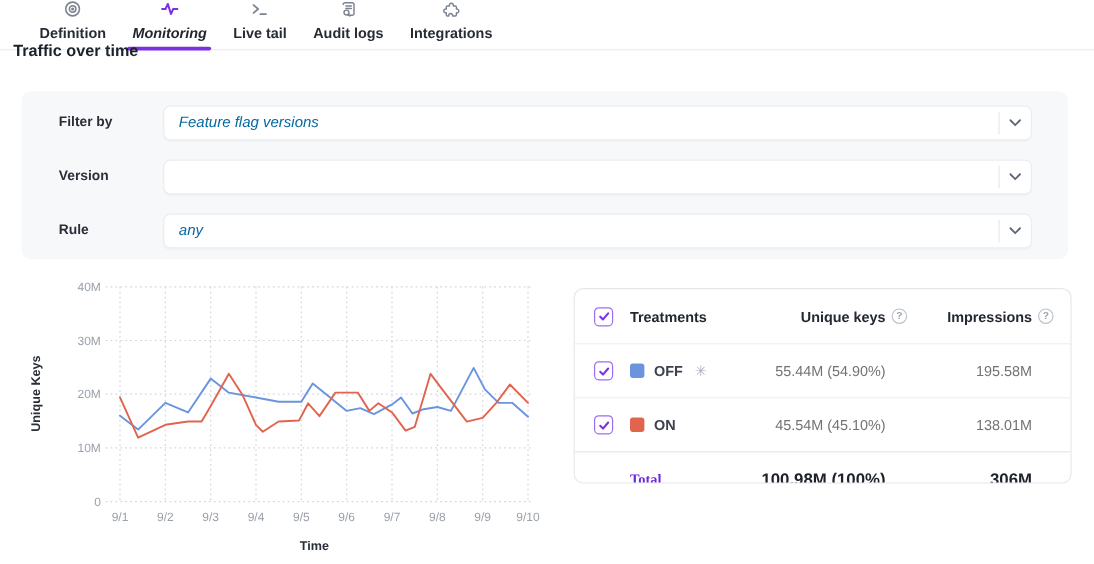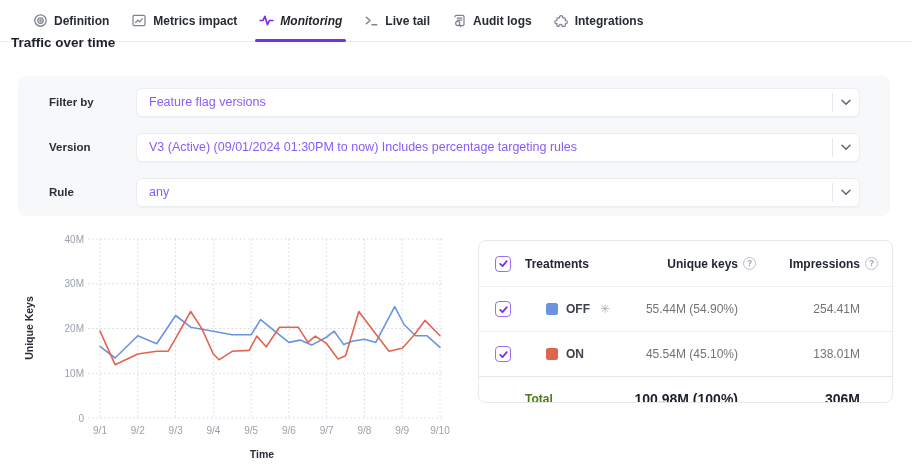--- a/index.html
+++ b/index.html
@@ -5,21 +5,21 @@
   * { margin:0; padding:0; box-sizing:border-box; }
   html,body { width:912px; height:470px; background:#fff; overflow:hidden;
     font-family:"Liberation Sans", sans-serif; -webkit-font-smoothing:antialiased; }
   .stage { position:relative; width:912px; height:470px; }
 
   
   .tabbar { position:absolute; top:0; left:0; right:0; height:42px; background:#fff;
     border-bottom:1px solid #ebedf0; display:flex; align-items:stretch;
     padding-left:33px; gap:22px; }
   .tab { position:relative; display:flex; align-items:center; gap:6px;
-    font-size:12px; font-weight:700; color:#262b35; cursor:pointer; white-space:nowrap; }
+    font-size:12px; font-weight:700; color:#262b35; cursor:pointer; white-space:nowrap;flex-direction:column; }
   .tab .ticon { display:flex; align-items:center; }
   .tab .ticon svg { stroke:#7b8290; }
   .tab.active { color:#24262e;font-style:italic; }
   .tab.active .ticon svg { stroke:var(--accent,#7c2fe3); }
   .tab.active::after { content:""; position:absolute; left:-4px; right:-4px; bottom:-1px;
     height:3px; border-radius:3px; background:var(--accent,#7c2fe3); }
 
   
   .section-title { position:absolute; left:11px; top:35px; font-size:13.5px;
     font-weight:700; color:#1d212b; }
@@ -28,21 +28,21 @@
   .filter-panel { position:absolute; left:18px; top:76px; width:872px; height:140px;
     background:#f7f8f9; border-radius:8px; }
   .filter-row { position:absolute; left:0; right:0; height:29px; }
   .filter-row.r0 { top:12px; } .filter-row.r1 { top:57px; } .filter-row.r2 { top:102px; }
   .filter-label { position:absolute; left:31px; top:0; line-height:29px;
     font-size:11.5px; font-weight:700; color:#2a2e38; }
   .select-box { position:absolute; left:118px; right:30px; height:29px; background:#fff;
     border:1px solid #ecedf1; border-radius:6px; box-shadow:0 1px 1px rgba(20,22,30,.03);
     cursor:pointer; }
   .select-value { position:absolute; left:12px; right:34px; top:0; line-height:27px;
-    font-size:12.5px; color:#8b5cf6; white-space:nowrap; overflow:hidden; }
+    font-size:12.5px; color:#0369a1; white-space:nowrap; overflow:hidden;font-style:italic; }
   .select-caret { position:absolute; right:0; top:4px; bottom:4px; width:27px;
     border-left:1px solid #e7e8ed; display:flex; align-items:center; justify-content:center; }
 
   
   .chart-wrap { position:absolute; left:0; top:224px; width:470px; height:250px; }
   svg text { font-family:"Liberation Sans", sans-serif; }
   .tick-label { fill:#9aa1ab; font-size:10px; }
   .axis-title { fill:#2a2e38; font-size:10.5px; font-weight:700; }
 
   
@@ -50,55 +50,46 @@
     background:#fff; border:1px solid #e6e8ec; border-radius:8px; overflow:hidden; }
   .trow { display:grid; grid-template-columns:30px 1fr 136px 122px; align-items:center;
     height:45px; padding:0 14px 0 16px; }
   .trow + .trow { border-top:1px solid #edeff2; }
   .trow.total-row { border-top:1px solid #e4e6ea; }
   .th { font-size:12px; font-weight:700; color:#232832; }
   .cell-right { text-align:right; }
   .head-right { display:flex; align-items:center; justify-content:flex-end; gap:5px; }
   .value { font-size:12px; color:#737373; padding-right:18px; }
   .treat-cell { display:flex; align-items:center; gap:8px; font-size:12px;
-    font-weight:600; color:#3c414c;margin-left:21px; }
+    font-weight:600; color:#3c414c; }
   .swatch { width:12px; height:12px; border-radius:2.5px; flex:0 0 auto; }
   .default-marker { color:#a9afba; font-size:12px; font-weight:400; margin-left:2px; }
   .checkbox { width:16px; height:16px; border:1.5px solid #9b6ef0; border-radius:4px;
     background:#fff; display:flex; align-items:center; justify-content:center; cursor:pointer; }
   .help-icon { width:13px; height:13px; border:1.1px solid #bcc2cb; border-radius:50%;
     color:#9aa1ab; font-size:8.5px; font-weight:700; line-height:11px; text-align:center;
     flex:0 0 auto; }
-  .total-label { font-size:12px; font-weight:700; color:#4d7c0f; }
+  .total-label { font-size:12px; font-weight:700; color:#6d28d9;font-family:Liberation Serif, serif; }
   .total-value { font-size:14px; font-weight:700; color:#1d212b; padding-right:18px; }
 </style>
 </head>
 <body>
 
 <div class="stage">
 
   <div class="tabbar">
     <div class="tab">
       <span class="ticon">
         <svg width="15" height="15" viewBox="0 0 16 16" fill="none" stroke-width="1.4">
           <circle cx="8" cy="8" r="6.1"></circle>
             <circle cx="8" cy="8" r="2.9"></circle>
             <circle cx="8" cy="8" r="0.7"></circle>
         </svg>
         </span>
       <span>Definition</span>
-    </div>
-    <div class="tab">
-      <span class="ticon">
-        <svg width="16" height="15" viewBox="0 0 16 16" fill="none" stroke-width="1.3">
-          <rect x="1.6" y="2.6" width="12.8" height="10.8" rx="1.5"></rect>
-          <polyline points="4,10.5 6.8,7.5 8.8,9.4 12,5.8"></polyline>
-        </svg>
-        </span>
-      <span>Metrics impact</span>
     </div>
     <div class="tab active">
       <span class="ticon">
         <svg width="15" height="15" viewBox="0 0 16 16" fill="none" stroke-width="1.8" stroke-linecap="round" stroke-linejoin="round">
           <polyline points="1.2,8 4.2,8 6.3,3.5 9,12.5 11,8 14.8,8"></polyline>
         </svg>
         </span>
       <span>Monitoring</span>
     </div>
     <div class="tab">
@@ -142,21 +133,20 @@
         <span class="select-caret">
           <svg width="10" height="7" viewBox="0 0 10 7" fill="none" stroke="#5b6472" stroke-width="1.5" stroke-linecap="round">
               <polyline points="1,1.2 5,5.2 9,1.2"></polyline>
             </svg>
         </span>
       </div>
     </div>
     <div class="filter-row r1">
       <span class="filter-label">Version</span>
       <div class="select-box">
-        <span class="select-value">V3 (Active) (09/01/2024 01:30PM to now) Includes percentage targeting rules</span>
         <span class="select-caret">
           <svg width="10" height="7" viewBox="0 0 10 7" fill="none" stroke="#5b6472" stroke-width="1.5" stroke-linecap="round">
               <polyline points="1,1.2 5,5.2 9,1.2"></polyline>
             </svg>
         </span>
       </div>
     </div>
     <div class="filter-row r2">
       <span class="filter-label">Rule</span>
       <div class="select-box">
@@ -232,21 +222,21 @@
         <svg width="11" height="11" viewBox="0 0 12 12" fill="none" stroke="#7c2fe3" stroke-width="1.9" stroke-linecap="round" stroke-linejoin="round">
             <polyline points="2.4,6.4 4.9,8.9 9.6,3.4"></polyline>
           </svg>
       </span>
       <span class="treat-cell">
         <span class="swatch" style="background: rgb(107, 148, 222);"></span>
         <span>OFF</span>
         <span class="default-marker">✳</span>
       </span>
       <span class="value cell-right">55.44M (54.90%)</span>
-      <span class="value cell-right">254.41M</span>
+      <span class="value cell-right">195.58M</span>
     </div>
 
     <div class="trow">
       <span class="checkbox">
         <svg width="11" height="11" viewBox="0 0 12 12" fill="none" stroke="#7c2fe3" stroke-width="1.9" stroke-linecap="round" stroke-linejoin="round">
             <polyline points="2.4,6.4 4.9,8.9 9.6,3.4"></polyline>
           </svg>
       </span>
       <span class="treat-cell">
         <span class="swatch" style="background: rgb(224, 101, 79);"></span>

